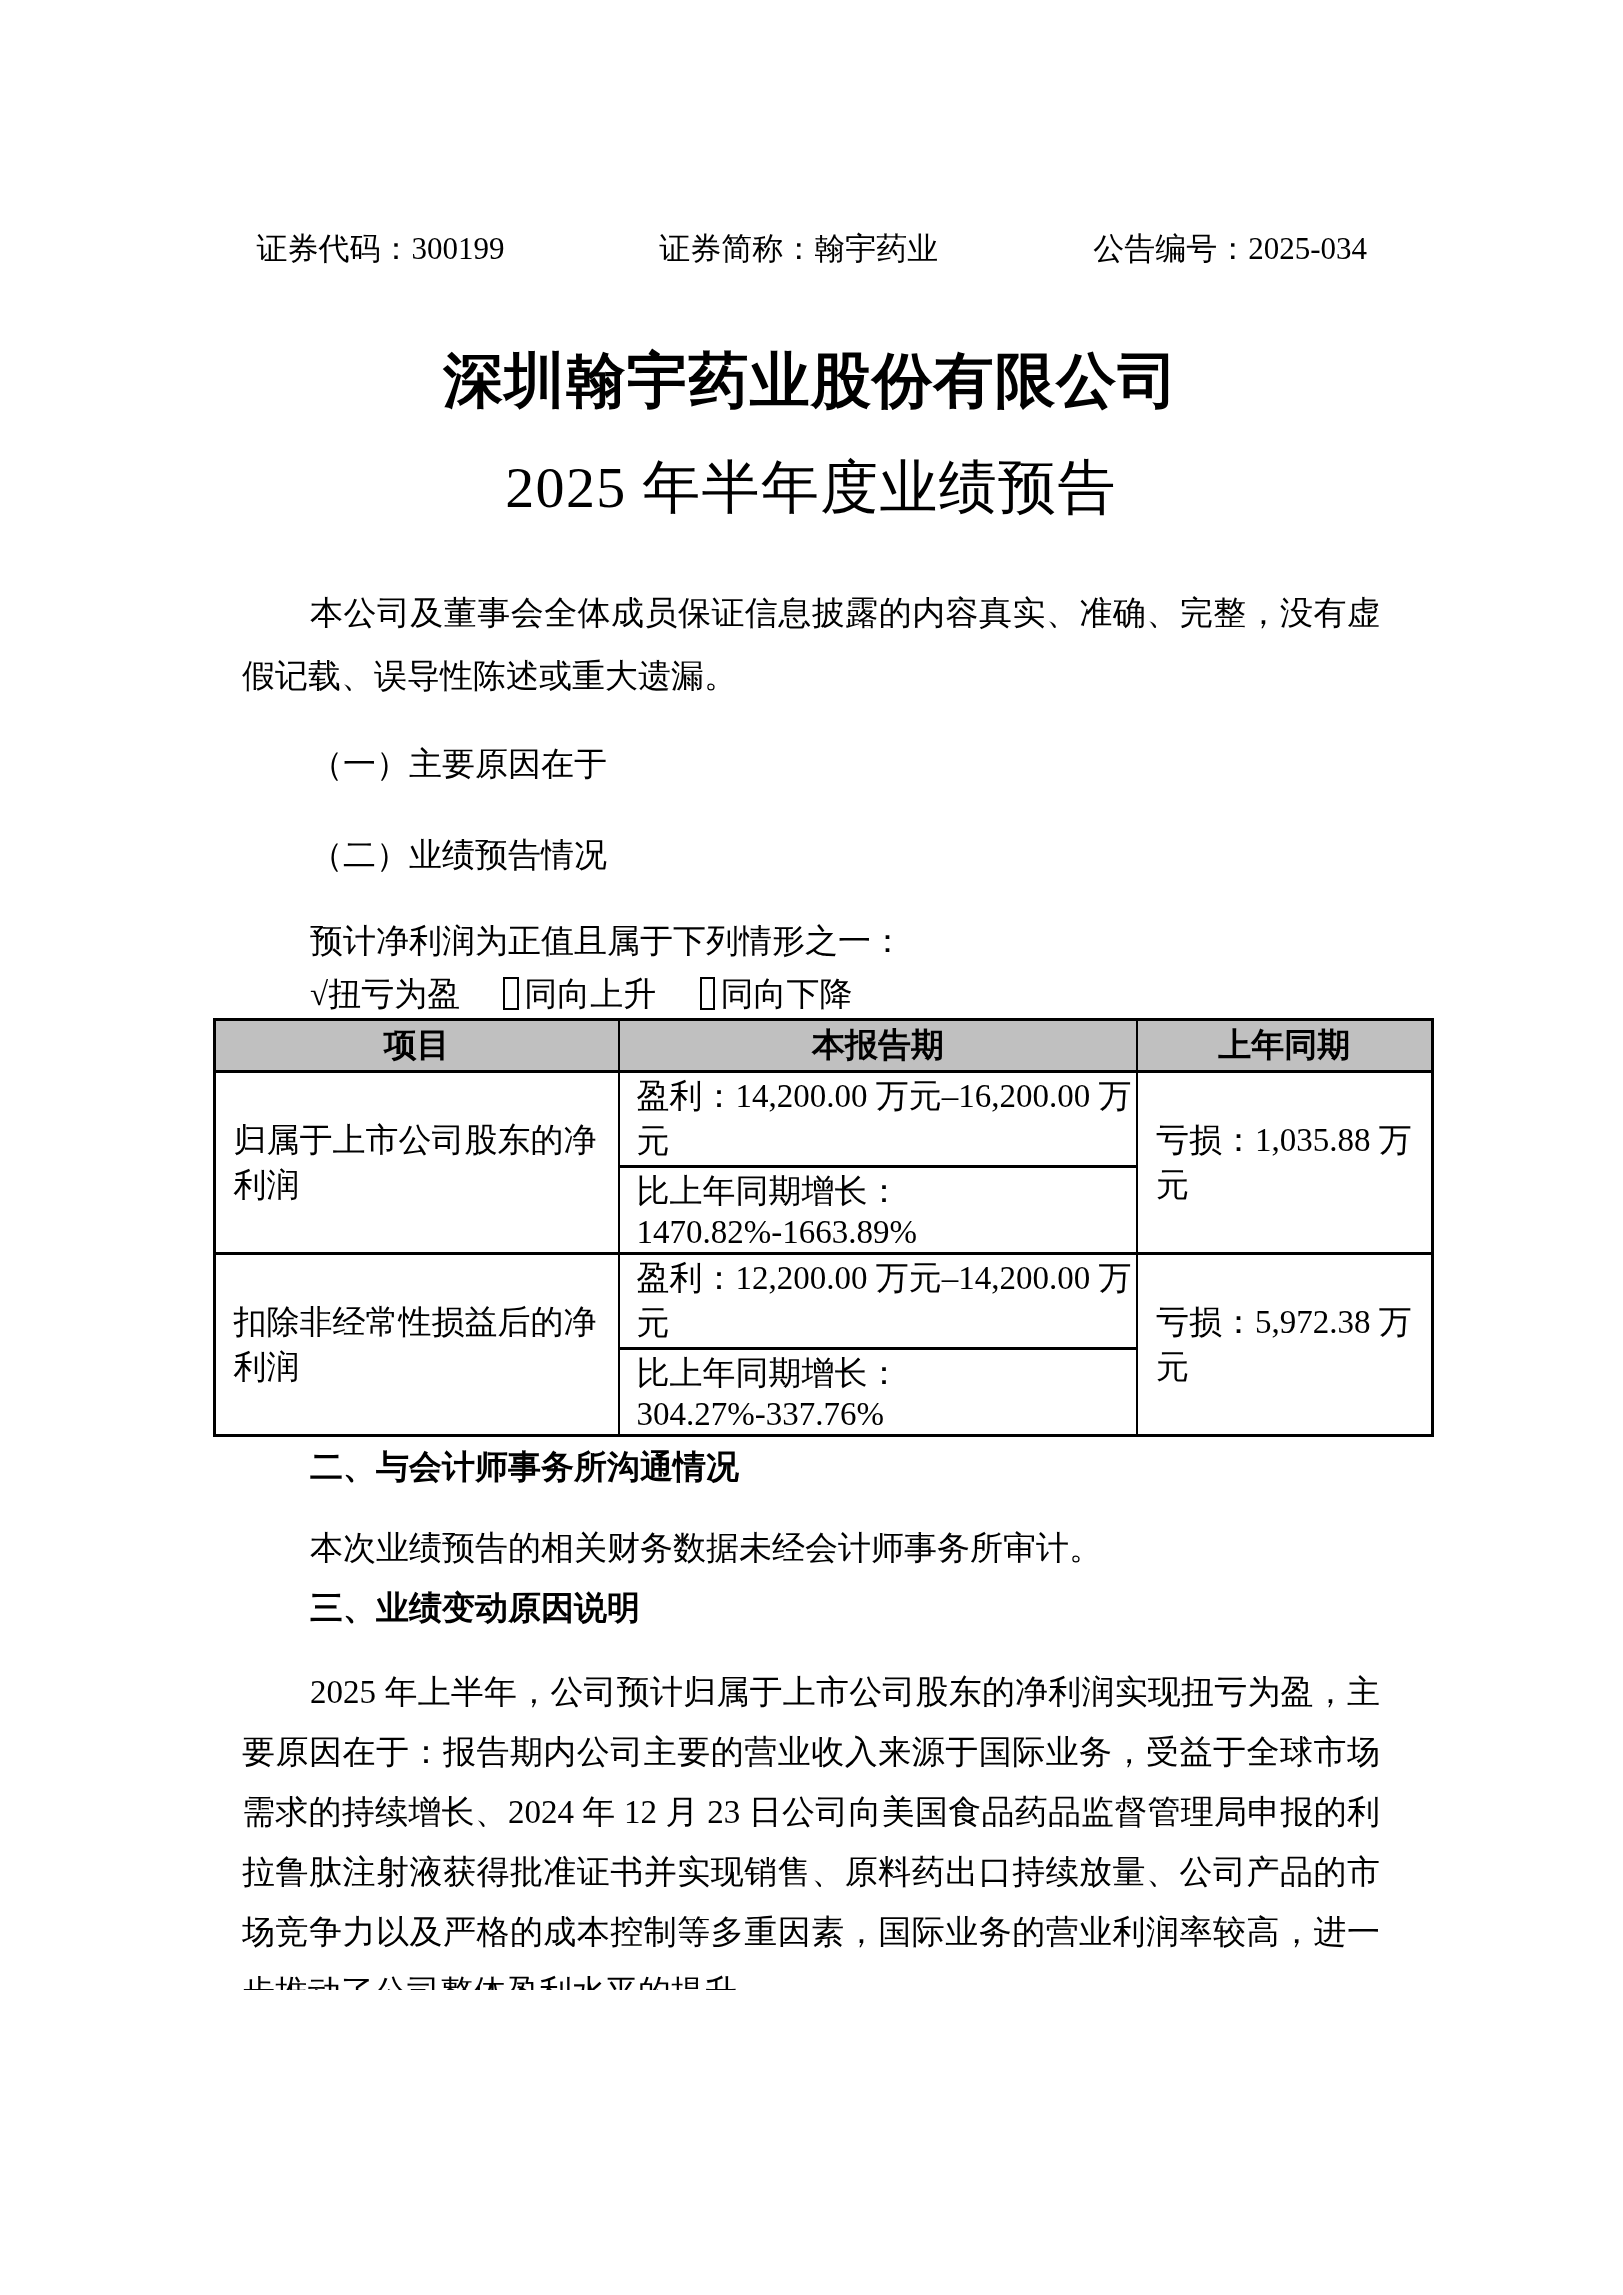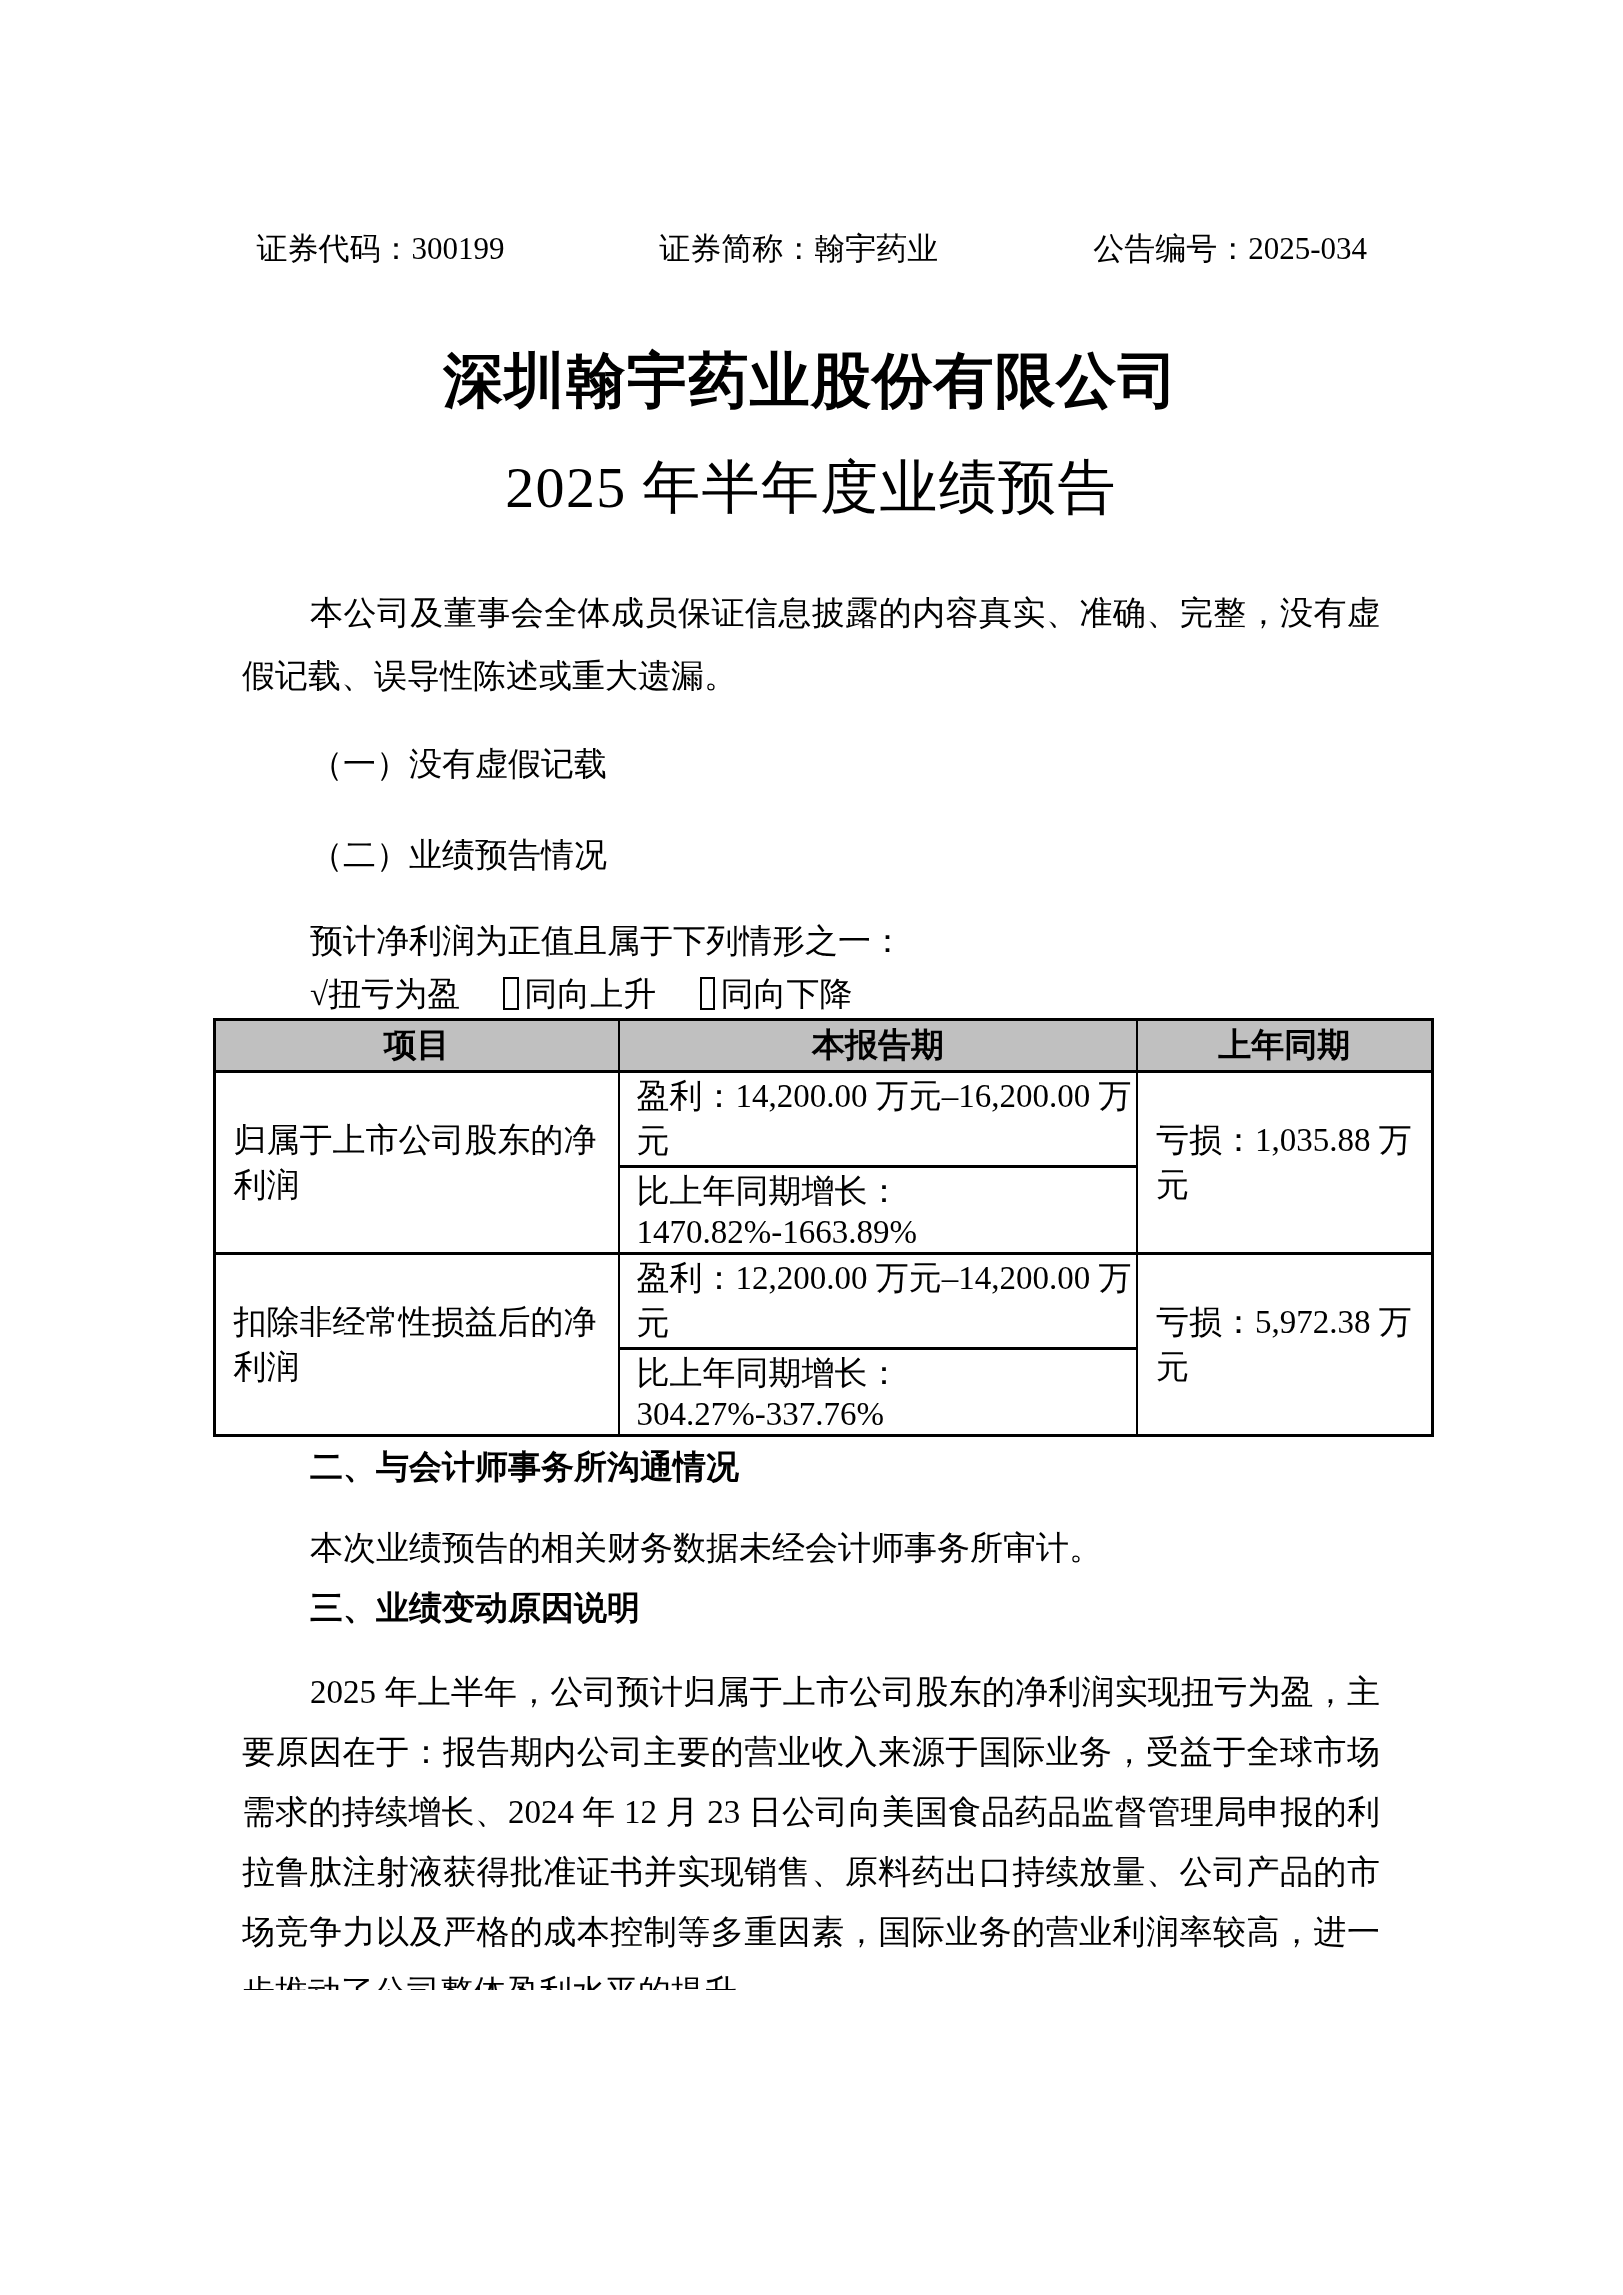--- a/index.html
+++ b/index.html
@@ -67,21 +67,21 @@
     <span>证券简称：翰宇药业</span>
     <span>公告编号：2025-034</span>
   </div>
 
   <h1 class="company-title">深圳翰宇药业股份有限公司</h1>
   <h2 class="report-title">2025 年半年度业绩预告</h2>
 
   <p class="disclaimer">本公司及董事会全体成员保证信息披露的内容真实、准确、完整，没有虚假记载、误导性陈述或重大遗漏。</p>
 
 
-  <p class="body-line mt40">（一）没有虚假记载</p>
+  <p class="body-line mt40">（一）主要原因在于</p>
   <p class="body-line mt48">（二）业绩预告情况</p>
   <p class="body-line mt40" style="margin-bottom:0;">预计净利润为正值且属于下列情形之一：</p>
 
   <p class="options-line">
     <span class="opt"><span class="check">√</span><span>扭亏为盈</span></span>
     <span class="opt"><span class="cbox"></span><span>同向上升</span></span>
     <span class="opt"><span class="cbox"></span><span>同向下降</span></span>
   </p>
 
   <table class="forecast">

